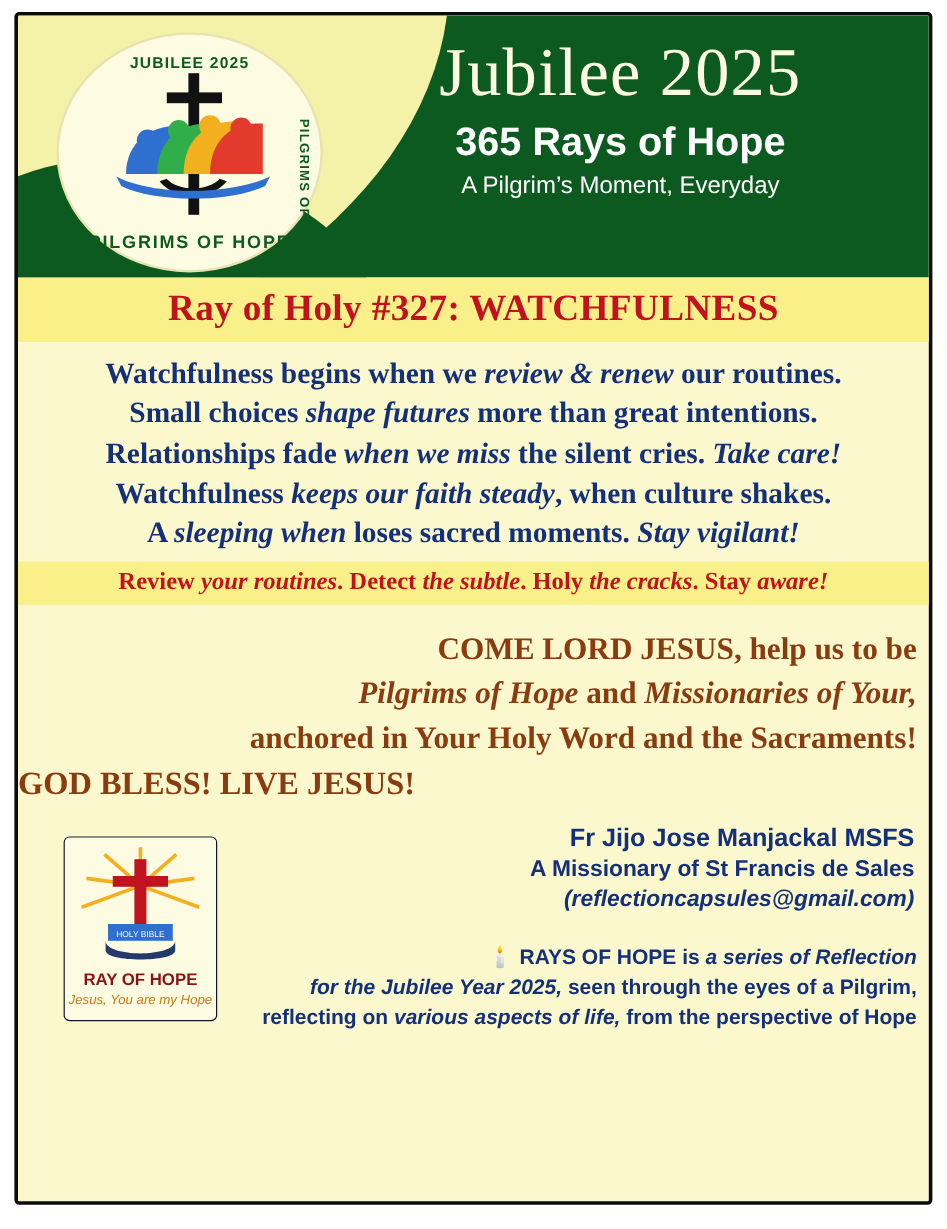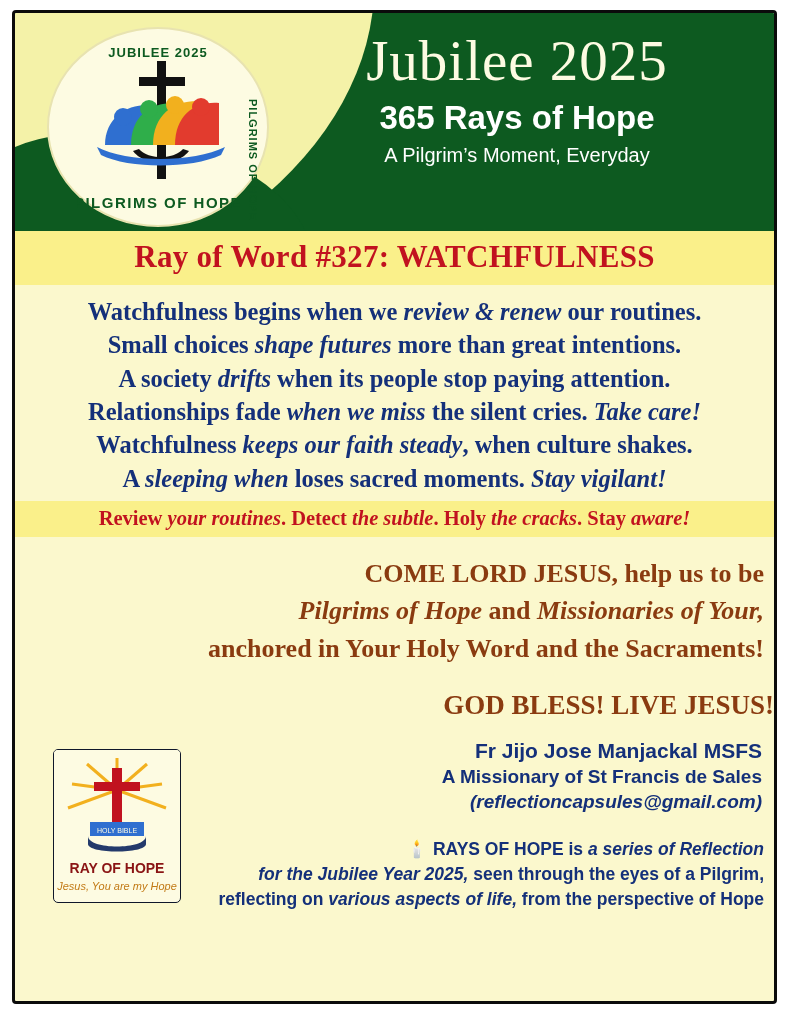--- a/index.html
+++ b/index.html
@@ -195,22 +195,22 @@
     color: #8a3b10;
     line-height: 1.44;
     white-space: nowrap;
   }
   .prayer-line i { font-style: italic; }
   .bless {
     font-family: "Liberation Serif", serif;
     font-weight: bold;
     font-size: 27px;
     color: #8a3b10;
-    margin-top: 21px;
-    text-align: right;
+    margin-top: 2px;
+    text-align: left;
   }
 
   
   .footer {
     position: relative;
     margin-top: 8px;
     height: 200px;
   }
   .badge {
     position: absolute;
@@ -319,26 +319,25 @@
         </svg>
       </div>
 
       <div class="header-titles">
         <div class="t-jubilee">Jubilee 2025</div>
         <div class="t-rays">365 Rays of Hope</div>
         <div class="t-sub">A Pilgrim’s Moment, Everyday</div>
       </div>
     </div>
 
-    <div class="ray-title">Ray of Word #327: WATCHFULNESS</div>
+    <div class="ray-title">Ray of Holy #327: WATCHFULNESS</div>
 
     <div class="lines" id="body-lines">
         <div class="line"><span>Watchfulness begins when we </span><i>review &amp; renew</i><span> our routines.</span></div>
         <div class="line"><span>Small choices </span><i>shape futures</i><span> more than great intentions.</span></div>
-        <div class="line"><span>A society </span><i>drifts</i><span> when its people stop paying attention.</span></div>
         <div class="line"><span>Relationships fade </span><i>when we miss</i><span> the silent cries.  </span><i>Take care!</i></div>
         <div class="line"><span>Watchfulness </span><i>keeps our faith steady</i><span>, when culture shakes.</span></div>
         <div class="line"><span>A </span><i>sleeping when</i><span> loses sacred moments.  </span><i>Stay vigilant!</i></div>
       </div>
 
     <div class="action-bar" id="action-bar"><span>Review </span><i>your routines</i><span>. Detect </span><i>the subtle</i><span>. Holy </span><i>the cracks</i><span>. Stay </span><i>aware!</i></div>
 
     <div class="prayer" id="prayer-lines">
         <div class="prayer-line"><span>COME LORD JESUS, help us to be</span></div>
         <div class="prayer-line"><i>Pilgrims of Hope</i><span> and </span><i>Missionaries of Your,</i></div>

